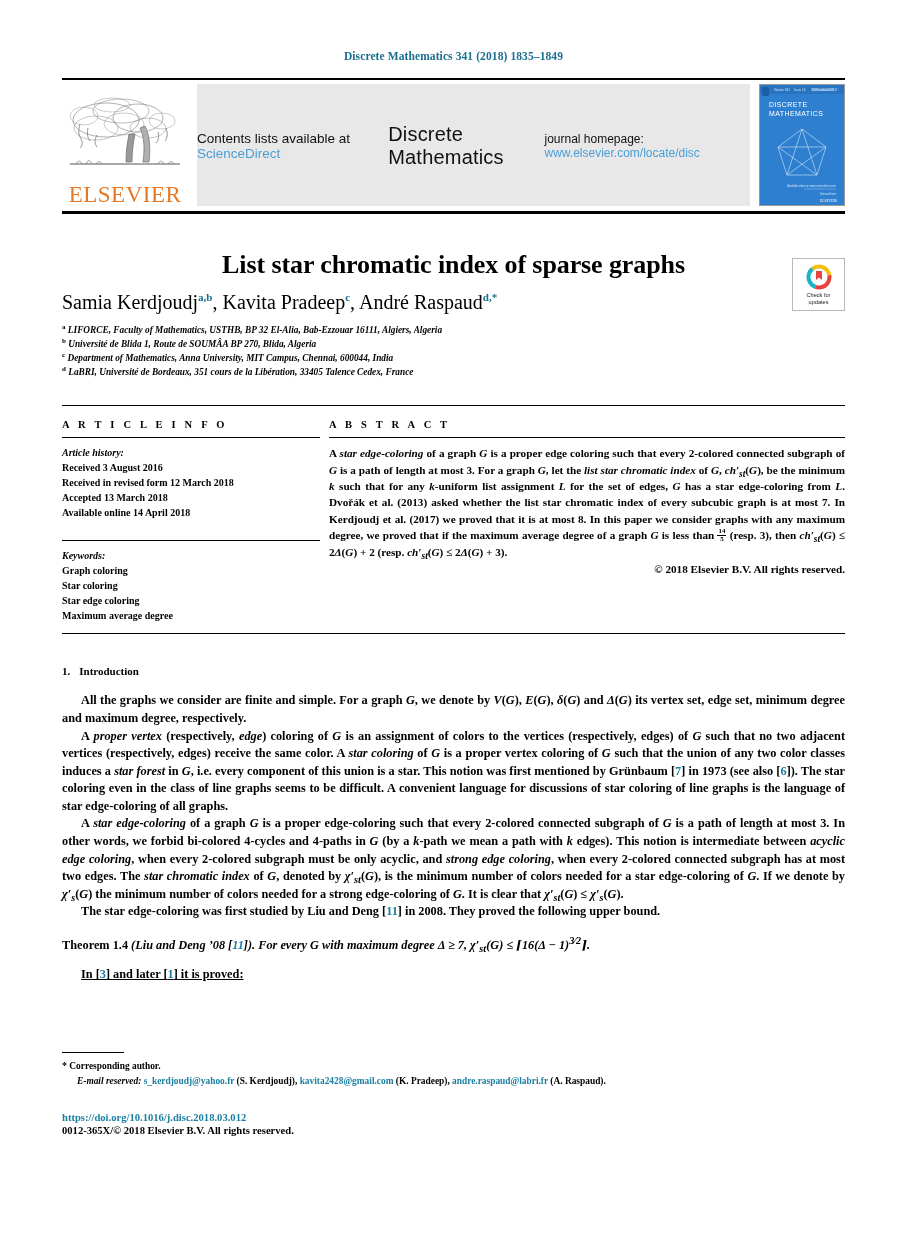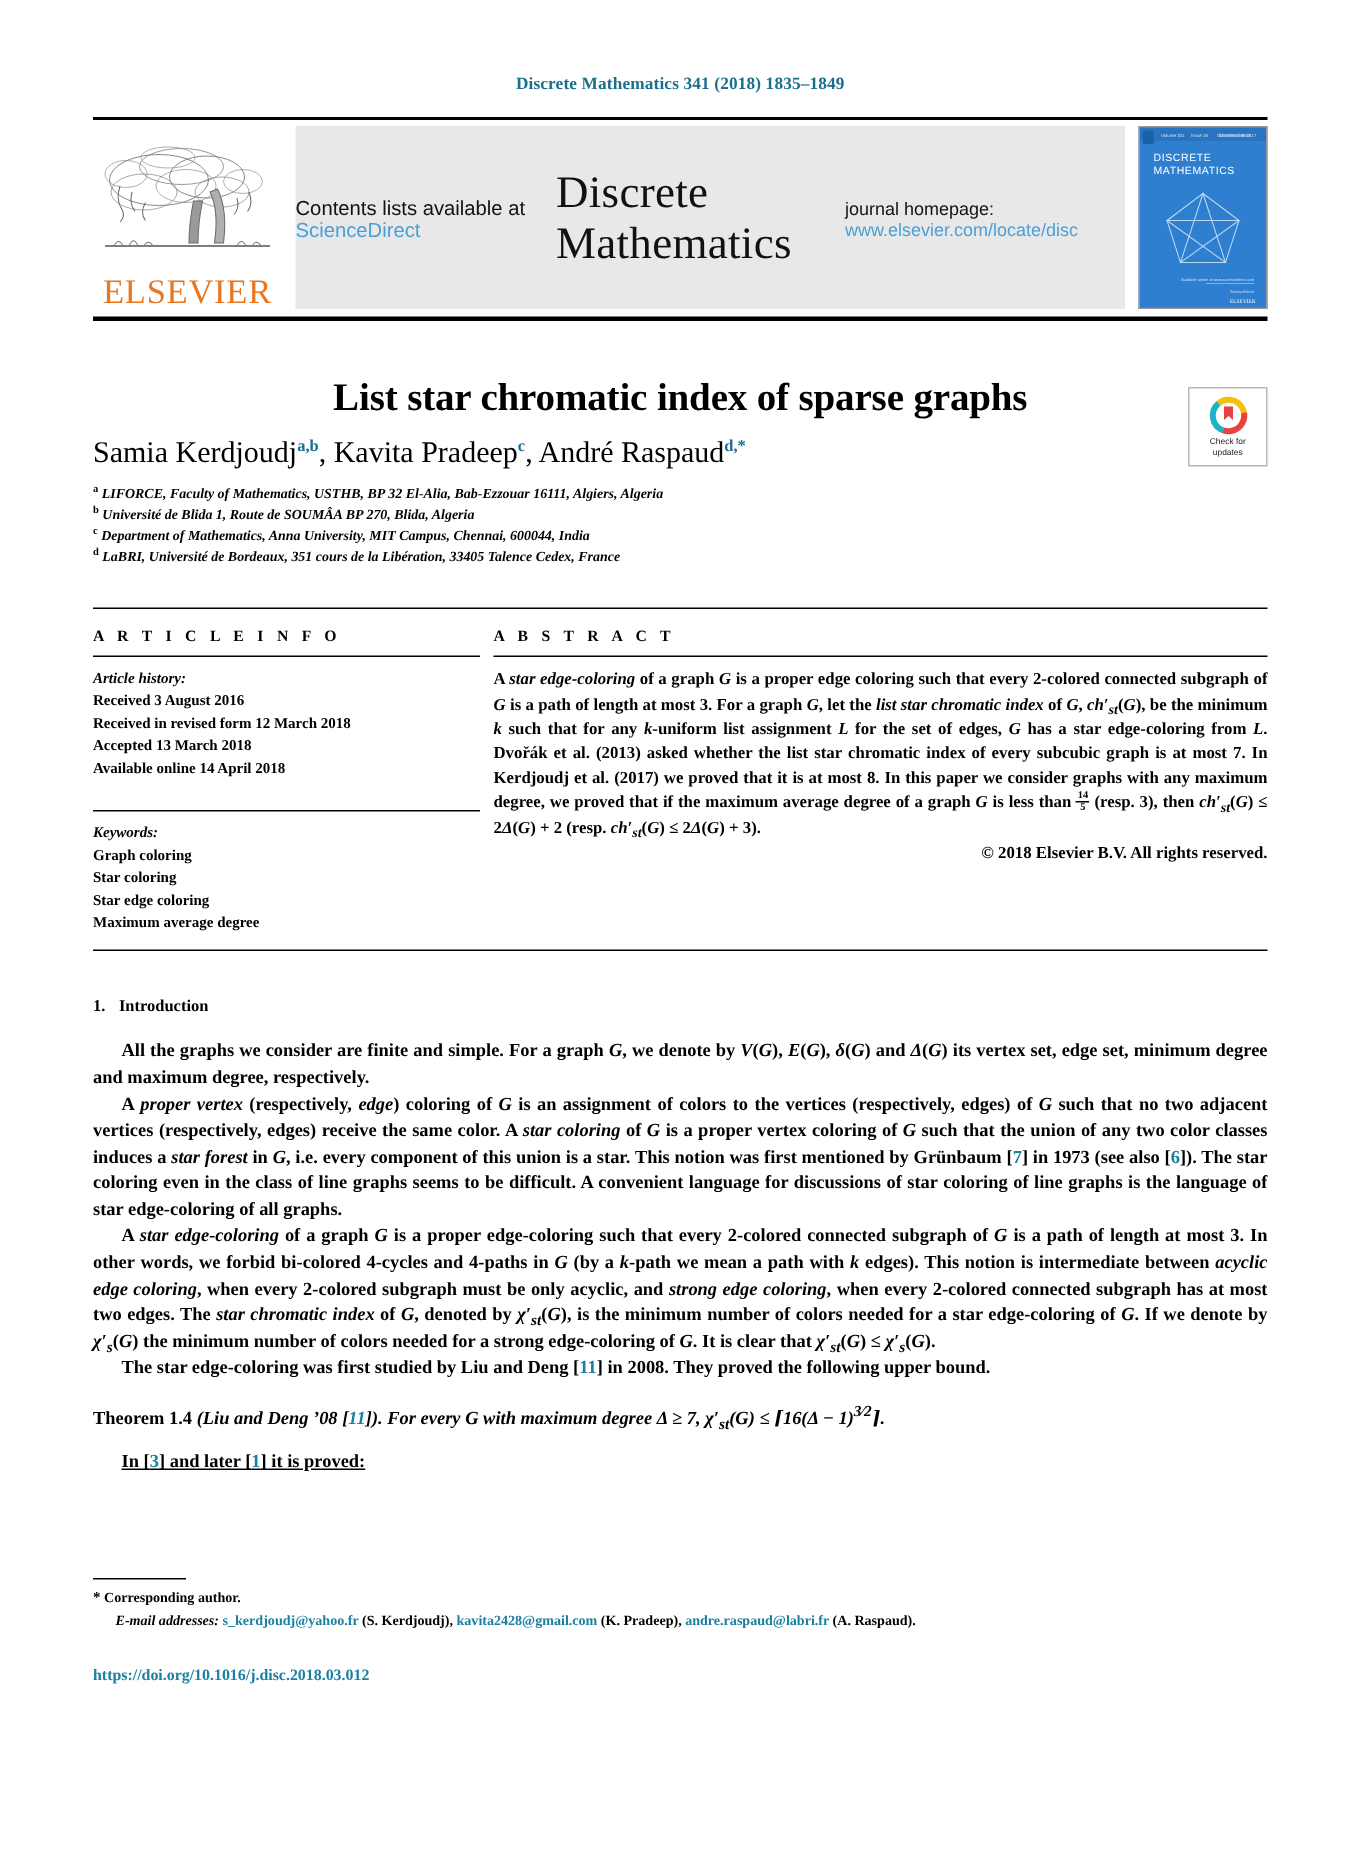--- a/index.html
+++ b/index.html
@@ -78,22 +78,22 @@
     justify-content: space-between;
     padding: 12px 0 11px 0;
   }
   .contents-line {
     font-family: "Liberation Sans", sans-serif;
     font-size: 13.5px;
     color: #111;
   }
   .contents-line a { color: #4a9fd5; text-decoration: none; }
   .journal-name {
-    font-family: Liberation Serif, serif;
-    font-size: 30px;
+    font-family: Liberation Sans, sans-serif;
+    font-size: 20px;
     color: #111;
     letter-spacing: 0.2px;
   }
   .homepage-line {
     font-family: "Liberation Sans", sans-serif;
     font-size: 12px;
     color: #111;
   }
   .homepage-line a { color: #4a9fd5; text-decoration: none; }
   .cover-thumb {
@@ -467,27 +467,28 @@
     </div>
   </div>
 
   <div class="footnotes">
     <div class="fn-rule"></div>
     <div class="fn-line">
       <span class="star">*</span>
       <span>Corresponding author.</span>
     </div>
     <div class="fn-line fn-indent">
-      <em>E-mail addresses:</em>
+      <em>E-mail reserved:</em>
       <a href="#">s_kerdjoudj@yahoo.fr</a>
       <span>(S. Kerdjoudj)</span>,
       <a href="#">kavita2428@gmail.com</a>
       <span>(K. Pradeep)</span>,
       <a href="#">andre.raspaud@labri.fr</a>
       <span>(A. Raspaud)</span>.
     </div>
   </div>
 
   <div class="doiblock">
     <a class="doi-link" href="#">https://doi.org/10.1016/j.disc.2018.03.012</a>
+    <div class="issn">0012-365X/© 2018 Elsevier B.V. All rights reserved.</div>
   </div>
 
 </div>
 
 </body></html>

